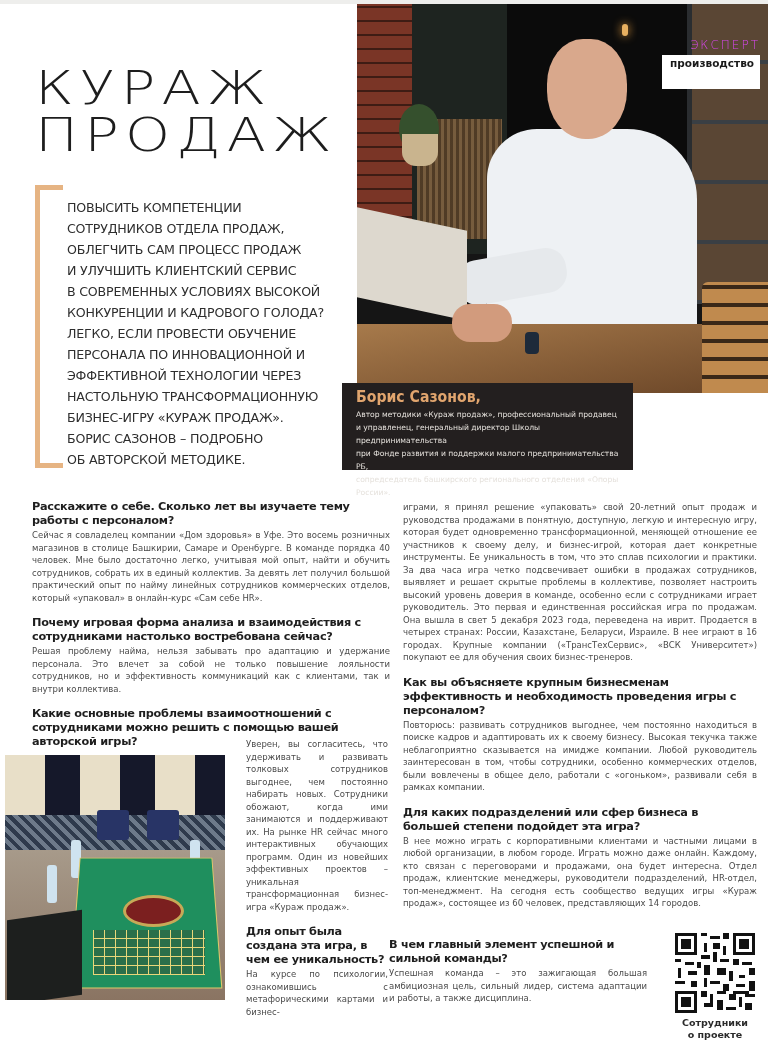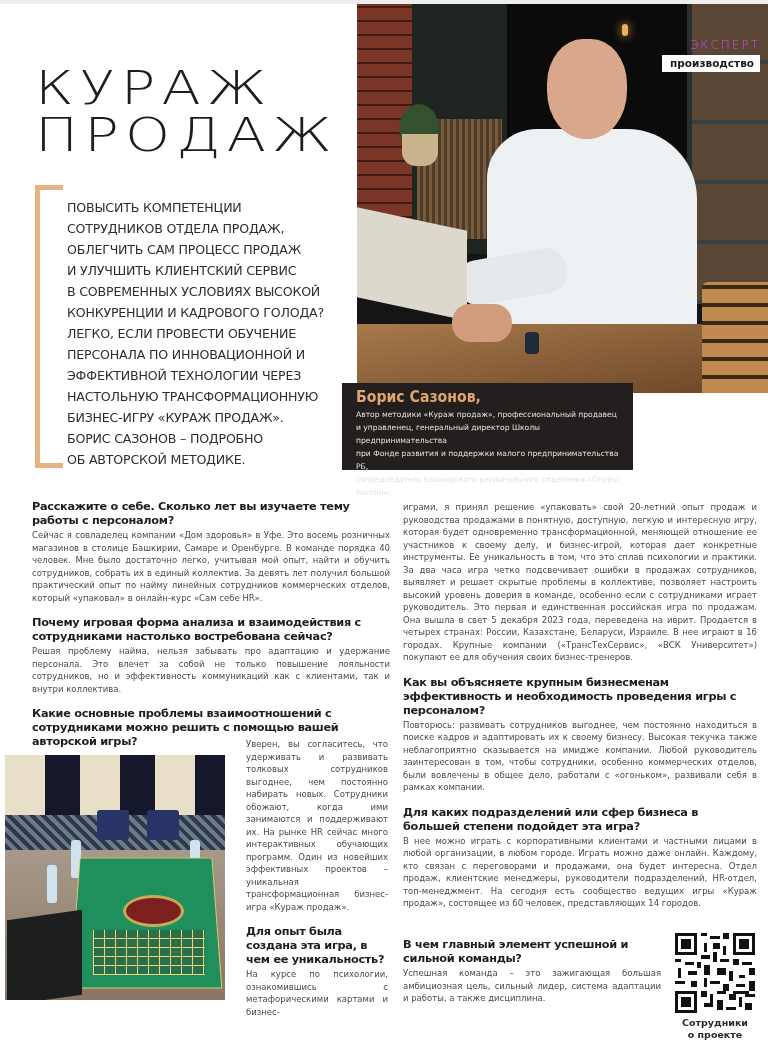--- a/index.html
+++ b/index.html
@@ -23,21 +23,21 @@
   .hero .shirt { position:absolute; left:130px; top:125px; width:210px; height:240px; border-radius:50px 70px 10px 10px; background:#eef1f4; }
   .hero .arm { position:absolute; left:100px; top:250px; width:110px; height:45px; border-radius:20px; background:#e6e9ec; transform:rotate(-10deg); }
   .hero .paper { position:absolute; left:0; top:215px; width:110px; height:90px; background:#ddd8ce; transform:skewY(12deg); }
   .hero .hand { position:absolute; left:95px; top:300px; width:60px; height:38px; border-radius:18px; background:#d29b7d; }
   .hero .watch { position:absolute; left:168px; top:328px; width:14px; height:22px; border-radius:4px; background:#1d2a3a; }
   .hero .table { position:absolute; left:0; top:320px; width:411px; height:69px; background:linear-gradient(170deg,#a77a4b,#6a4527); }
   .hero .chair { position:absolute; left:345px; top:278px; width:66px; height:111px; background:repeating-linear-gradient(0deg,#c08a4e 0 14px,#3a2818 14px 18px); border-radius:6px 0 0 0; }
 
   .brand { position:absolute; right:8px; top:34px; text-align:right; }
   .brand-name { font-family:"DejaVu Sans", sans-serif; font-size:12px; letter-spacing:2px; color:#d946ef; font-weight:300; }
-  .brand-tag { display:inline-block; margin-top:2px; background:#ffffff; color:#1a1a1a; font-size:10.5px; font-weight:bold; padding:2px 6px 3px 8px; }
+  .brand-tag { display:inline-block; margin-top:2px; background:#ffffff; color:#1a1a1a; font-size:10.5px; font-weight:bold; padding:2px 6px 20px 8px; }
 
   .title { position:absolute; left:35px; top:64px; font-family:"DejaVu Sans", sans-serif; font-weight:200; font-size:47px; line-height:47px; letter-spacing:5px; color:#1d1d1d; transform:scaleX(1.22); transform-origin:left top; }
 
   .bracket { position:absolute; left:35px; top:185px; width:28px; height:283px; border-left:5px solid #e6b483; border-top:5px solid #e6b483; border-bottom:5px solid #e6b483; box-sizing:border-box; }
   .lead { position:absolute; left:67px; top:197px; width:285px; font-family:"DejaVu Sans", sans-serif; font-size:12.6px; line-height:21px; color:#2e2e2e; text-transform:uppercase; letter-spacing:-0.2px; white-space:pre-line; }
 
   .caption { position:absolute; left:342px; top:383px; width:291px; height:87px; background:#231f1f; box-sizing:border-box; padding:3px 14px 0 14px; }
   .caption-name { font-family:"DejaVu Sans", sans-serif; font-weight:bold; color:#e1a56e; font-size:16px; line-height:22px; transform:scaleX(0.88); transform-origin:left; white-space:nowrap; }
   .caption-text { color:#e5e1dc; font-size:7.6px; line-height:13px; white-space:pre-line; }
 
@@ -162,21 +162,21 @@
   <div>
     <div class="q">Как вы объясняете крупным бизнесменам эффективность и необходимость проведения игры с персоналом?</div>
     <div class="a">Повторюсь: развивать сотрудников выгоднее, чем постоянно находиться в поиске кадров и адаптировать их к своему бизнесу. Высокая текучка также неблагоприятно сказывается на имидже компании. Любой руководитель заинтересован в том, чтобы сотрудники, особенно коммерческих отделов, были вовлечены в общее дело, работали с «огоньком», развивали себя в рамках компании.</div>
   </div>
   <div class="gap"></div>
   <div>
     <div class="q">Для каких подразделений или сфер бизнеса в большей степени подойдет эта игра?</div>
     <div class="a">В нее можно играть с корпоративными клиентами и частными лицами в любой организации, в любом городе. Играть можно даже онлайн. Каждому, кто связан с переговорами и продажами, она будет интересна. Отдел продаж, клиентские менеджеры, руководители подразделений, HR-отдел, топ-менеджмент. На сегодня есть сообщество ведущих игры «Кураж продаж», состоящее из 60 человек, представляющих 14 городов.</div>
   </div>
 </div>
-<div class="col" style="left:403px; top:938px; width:258px;">
+<div class="col" style="left:389px; top:938px; width:258px;">
   <div>
     <div class="q">В чем главный элемент успешной и сильной команды?</div>
     <div class="a">Успешная команда – это зажигающая большая амбициозная цель, сильный лидер, система адаптации и работы, а также дисциплина.</div>
   </div>
 </div>
 
 <div class="qr">
   <svg width="80" height="80" viewBox="0 0 25 25" shape-rendering="crispEdges">
     <rect width="25" height="25" fill="#fff"></rect>
     <g fill="#111">

